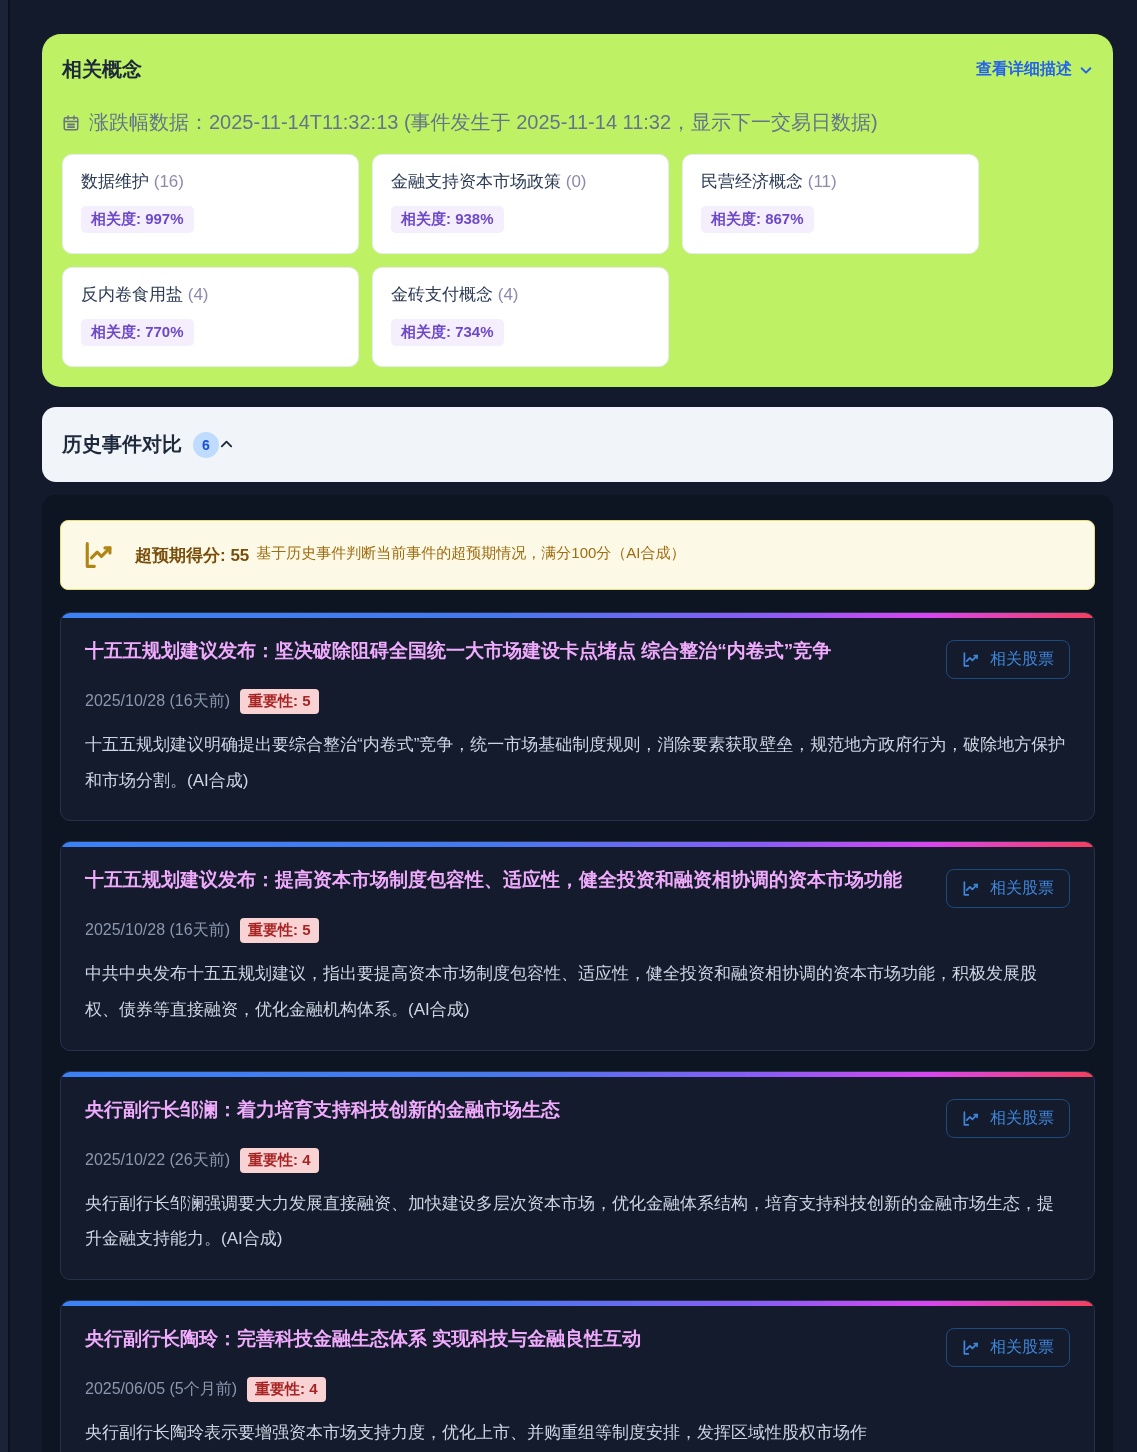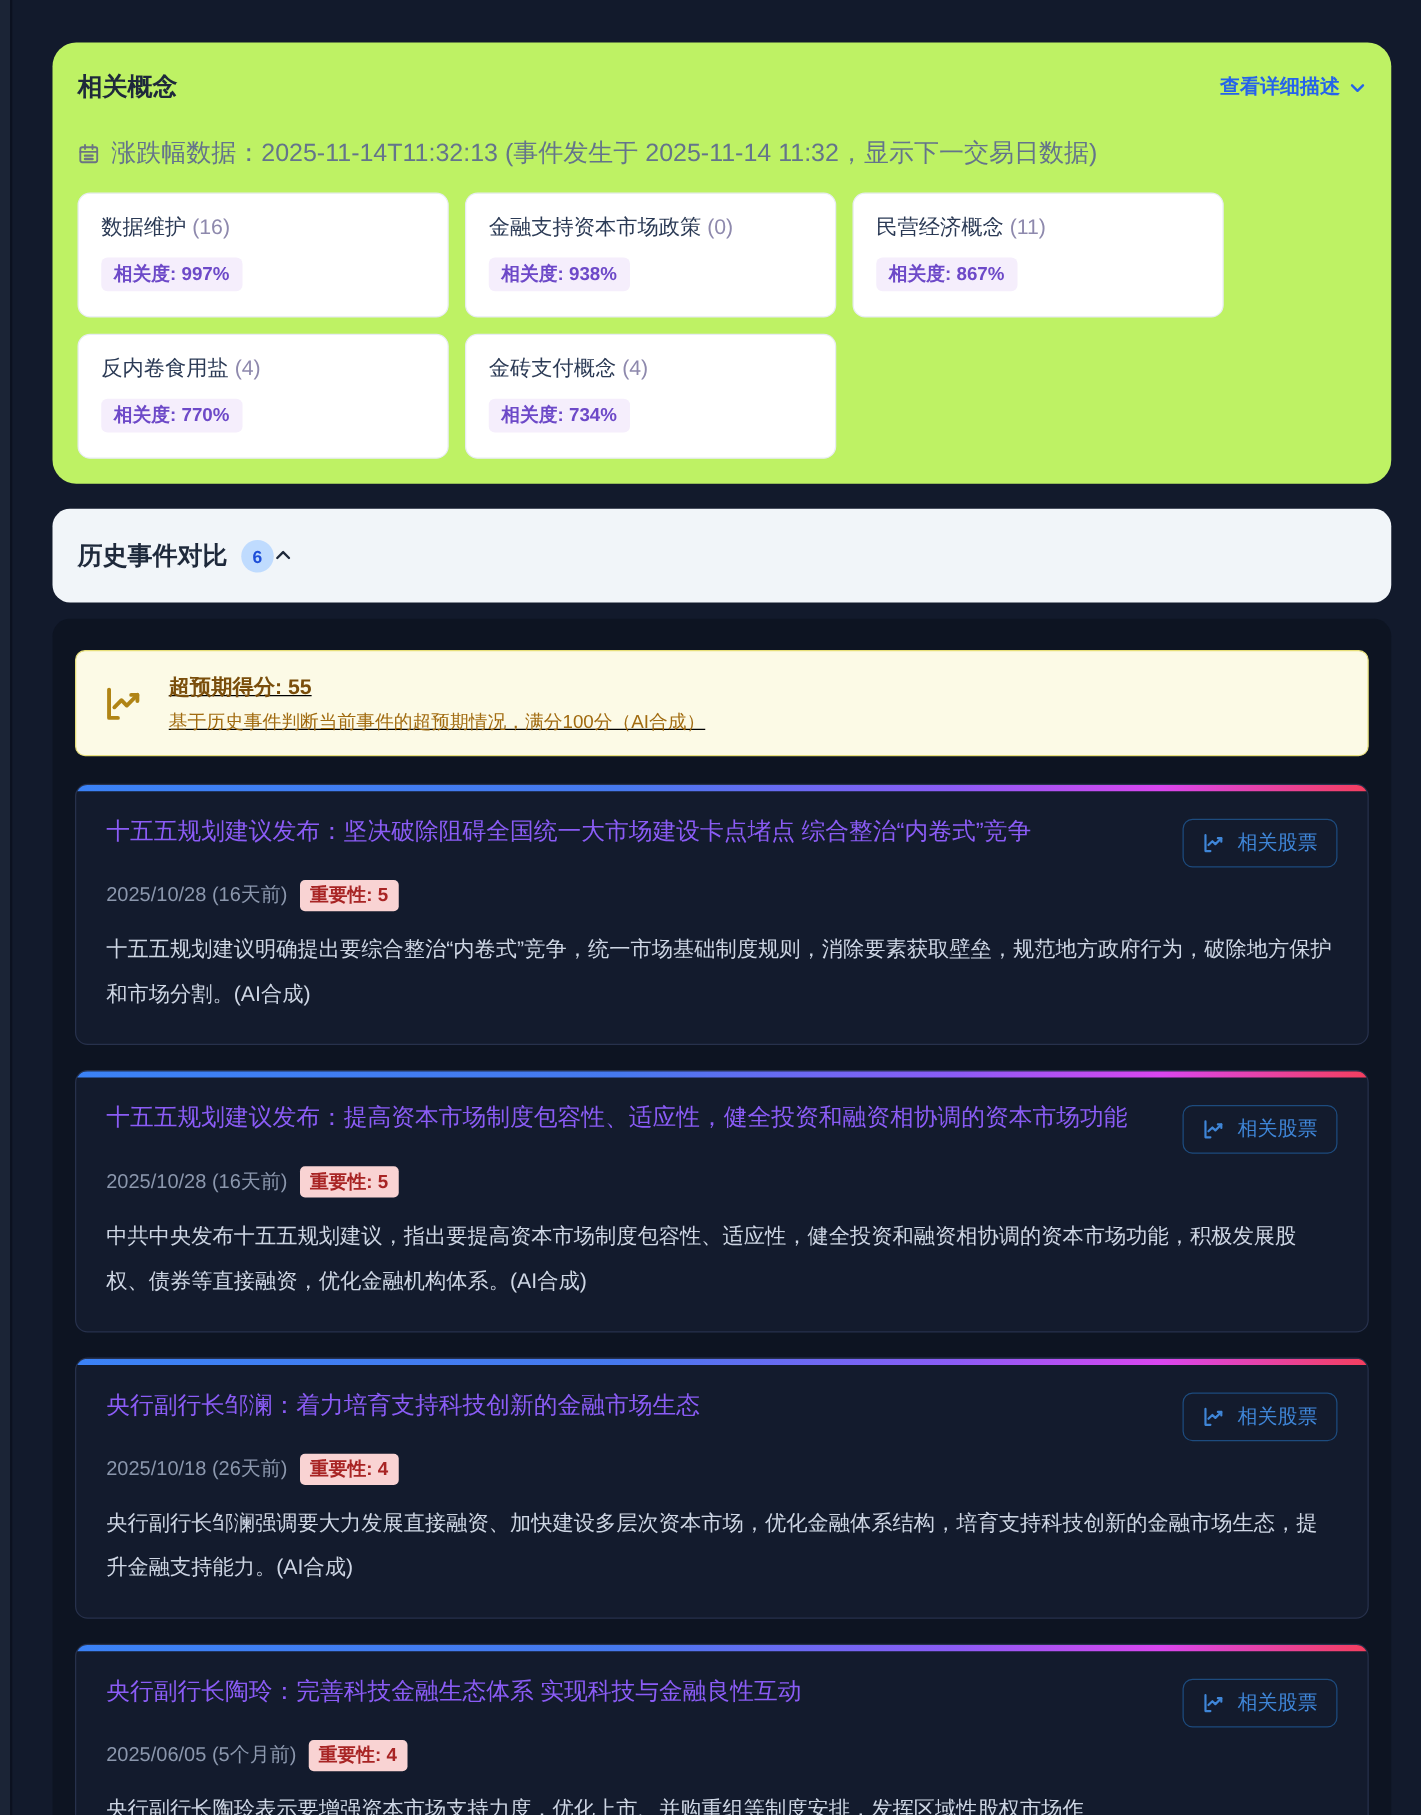--- a/index.html
+++ b/index.html
@@ -58,38 +58,38 @@
 
   
   .history-container {
     margin-top: 13px; background: #0d1422; border-radius: 14px;
     padding: 25px 18px; 
   }
   .score-box {
     background: #fcfae6; border: 1px solid #e7df7a; border-radius: 8px;
     padding: 17px 22px; display: flex; align-items: center; gap: 18px;
   }
-  .score-text { display: flex; flex-direction: column; gap: 7px; text-decoration: underline; }
+  .score-text { display: flex; flex-direction: row; gap: 7px; }
   .score-title { font-size: 17px; font-weight: 700; color: #7a4e0c; }
   .score-subtitle { font-size: 15px; color: #a16b10; }
 
   
   .event-card {
     margin-top: 20px; background: #131b2d; border: 1px solid #27314c;
     border-radius: 10px; overflow: hidden;
   }
   .event-card:first-of-type { margin-top: 22px; }
   .gradient-bar {
     height: 5px;
     background: linear-gradient(90deg, #3b82f6 0%, #4679ee 42%, #8b5cf6 68%, #d946ef 84%, #f43f5e 100%);
   }
   .event-body { padding: 16px 24px 22px; }
   .event-head { display: flex; justify-content: space-between; align-items: flex-start; gap: 22px; }
   .event-title {
-    flex: 1; color: #8b5cf6; font-size: 19px; font-weight: 400;
+    flex: 1; color: #f0abfc; font-size: 19px; font-weight: 700;
     line-height: 1.8; cursor: pointer;
   }
   .stocks-button {
     flex-shrink: 0; margin-top: 6px; display: flex; align-items: center; gap: 9px;
     background: transparent; border: 1px solid #1d4b7e; border-radius: 8px;
     color: #3f86d8; font-size: 16px; padding: 8px 15px; cursor: pointer;
     font-family: inherit;
   }
   .event-meta { margin-top: 10px; display: flex; align-items: center; gap: 10px; }
   .event-date { color: #8b97ad; font-size: 16px; }
@@ -243,21 +243,21 @@
               <svg width="19" height="19" viewBox="0 0 24 24" fill="none" stroke="#3f86d8" stroke-width="2.2" stroke-linecap="round" stroke-linejoin="round">
                   <path d="M3 4v16h5"></path>
                   <path d="m6 14 4-4 3 3 6-6"></path>
                   <path d="M15.5 7H19v3.5"></path>
                 </svg>
             </span>
             <span>相关股票</span>
           </button>
         </div>
         <div class="event-meta">
-          <span class="event-date">2025/10/18  (26天前)</span>
+          <span class="event-date">2025/10/22  (26天前)</span>
           <span class="importance-badge">重要性: 4</span>
         </div>
         <p class="event-desc">央行副行长邹澜强调要大力发展直接融资、加快建设多层次资本市场，优化金融体系结构，培育支持科技创新的金融市场生态，提升金融支持能力。(AI合成)</p>
       </div>
     </article>
 
     <article class="event-card">
       <div class="gradient-bar"></div>
       <div class="event-body">
         <div class="event-head">

